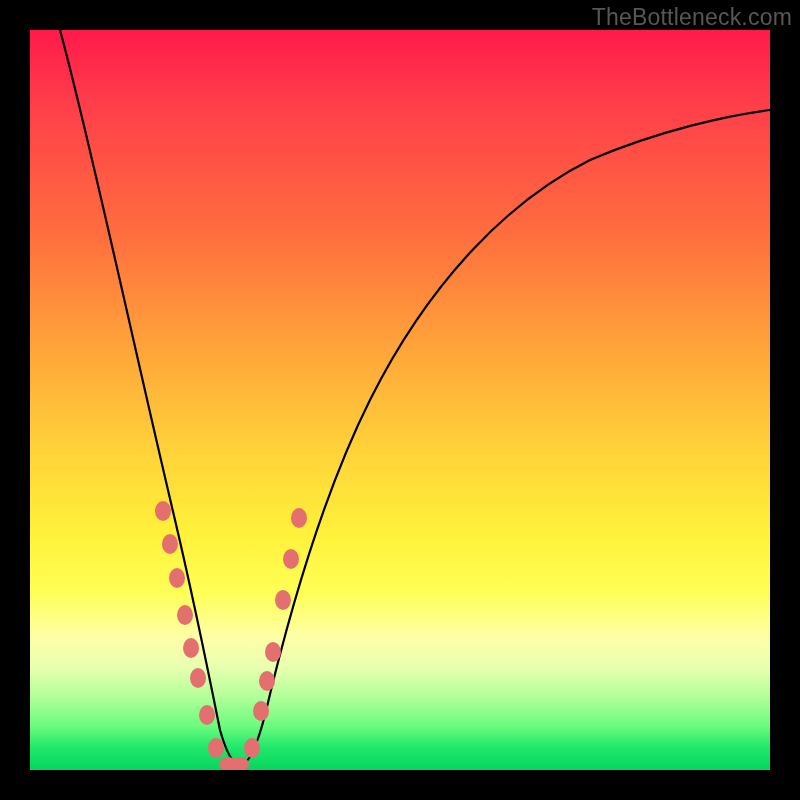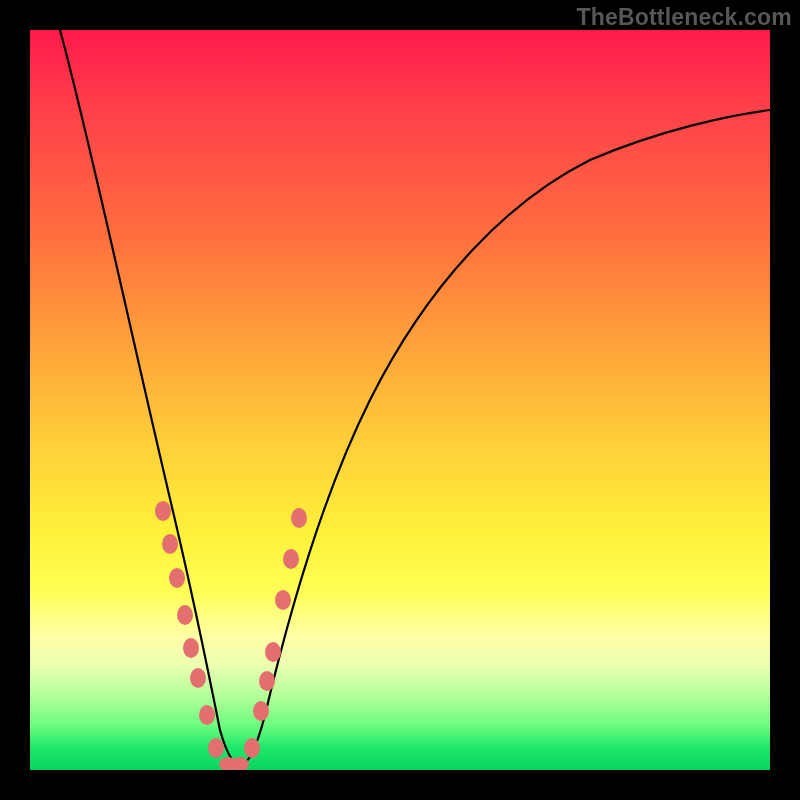--- a/index.html
+++ b/index.html
@@ -47,21 +47,21 @@
     top: 0;
     width: 740px;
     height: 740px;
   }
   .watermark {
     position: absolute;
     top: 4px;
     right: 8px;
     color: #575757;
     font-size: 23px;
-    font-weight: 700;
+    font-weight: 400;
     letter-spacing: 0.2px;
     font-family: Arial, Helvetica, sans-serif;
   }
 </style>
 </head>
 <body>
 
 <div class="frame">
   <div class="plot">
     <svg class="curve" viewBox="0 0 740 740" preserveAspectRatio="none">

